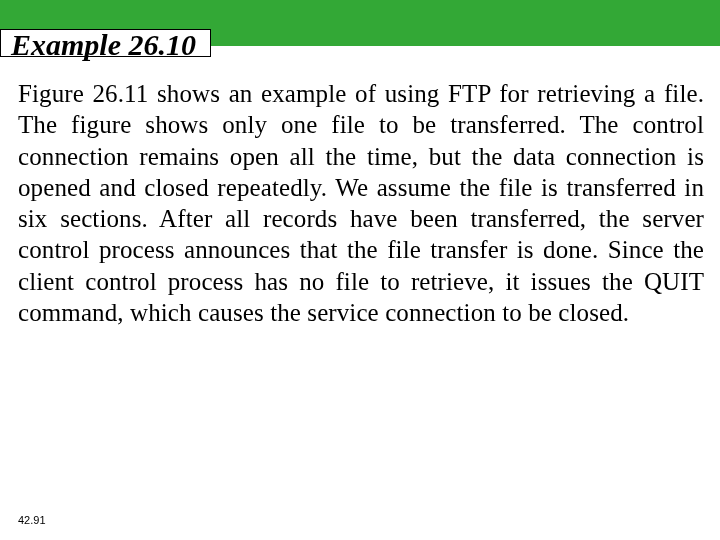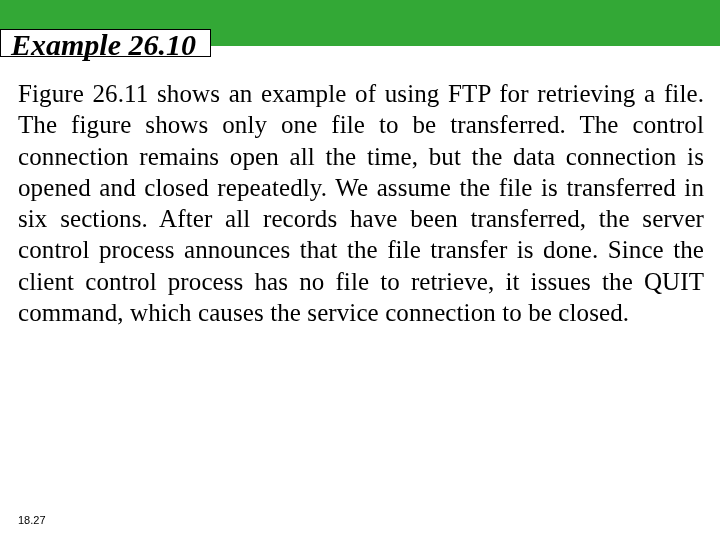--- a/index.html
+++ b/index.html
@@ -53,13 +53,13 @@
 </style>
 </head>
 <body>
 
 <div class="header-bar">
   <div class="header-label">Example 26.10</div>
 </div>
 
 <div class="body-text">Figure 26.11 shows an example of using FTP for retrieving a file. The figure shows only one file to be transferred. The control connection remains open all the time, but the data connection is opened and closed repeatedly. We assume the file is transferred in six sections. After all records have been transferred, the server control process announces that the file transfer is done. Since the client control process has no file to retrieve, it issues the QUIT command, which causes the service connection to be closed.</div>
 
-<div class="page-number">18.27</div>
+<div class="page-number">42.91</div>
 
 </body></html>

